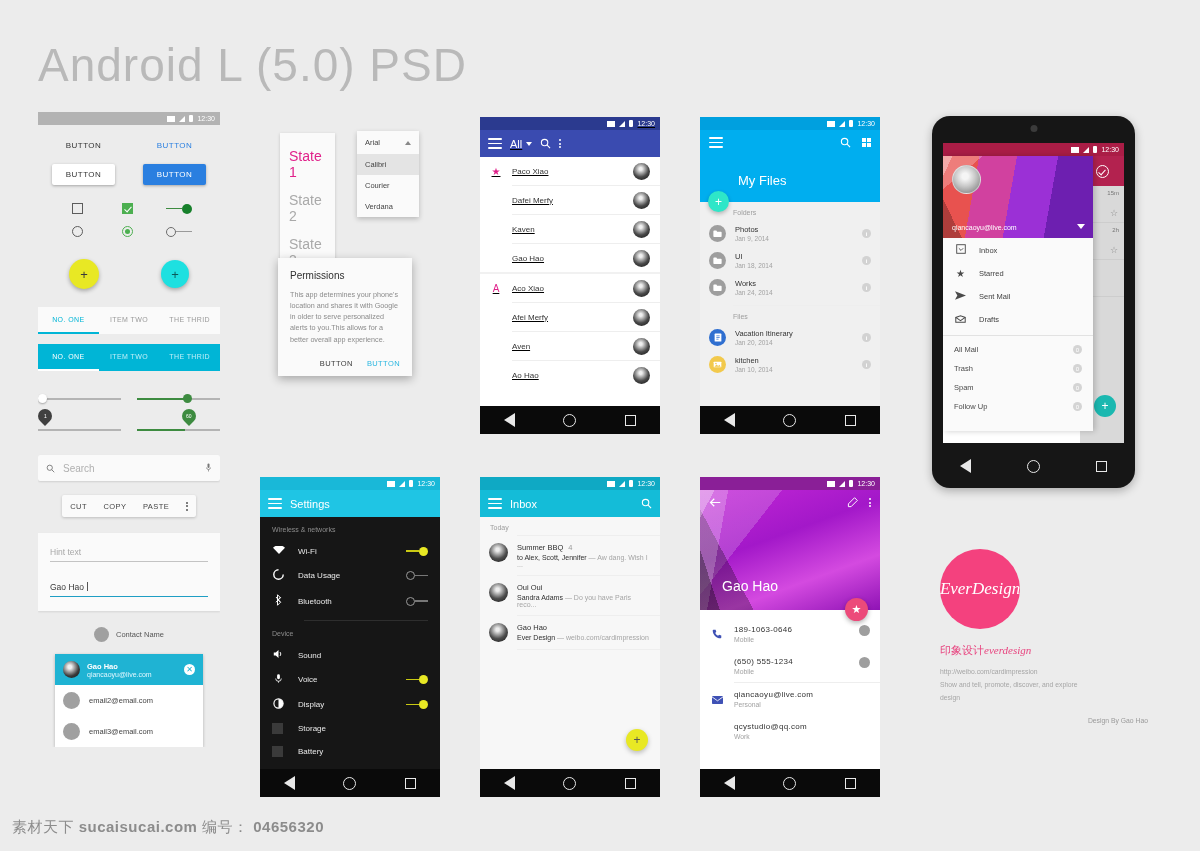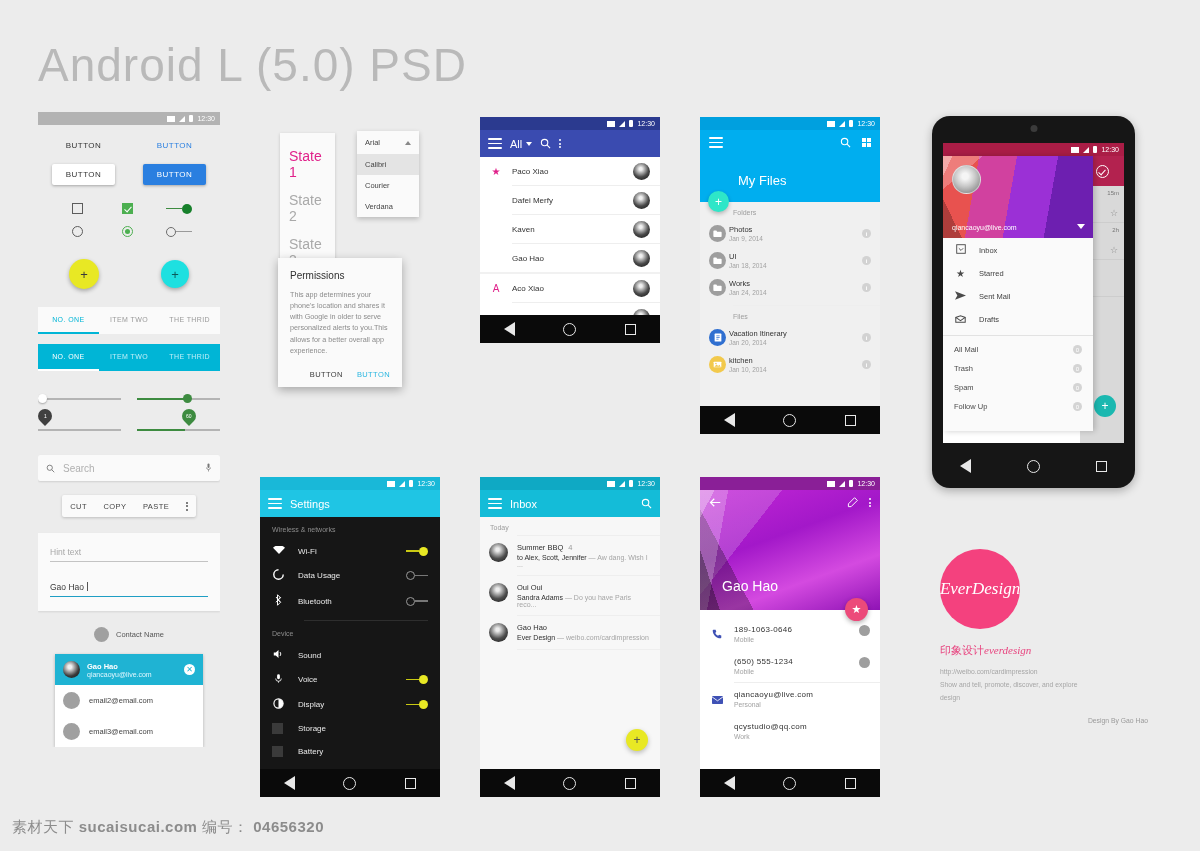--- a/index.html
+++ b/index.html
@@ -104,29 +104,29 @@
   
   #states { left:280px; top:133px; width:55px; background:#fafafa; box-shadow:0 1px 3px rgba(0,0,0,.18); padding:9px 0;}
   #states div { font-size:14px; color:#a9a9a9; padding:6px 9px; }
   #states div.on { color:#e0218a; }
   #dropdown { left:357px; top:131px; width:62px; background:#fafafa; box-shadow:0 2px 5px rgba(0,0,0,.22);}
   .dd-head { display:flex; align-items:center; justify-content:space-between; padding:7px 8px; font-size:7.5px; color:#444;}
   .caret-up { width:0;height:0;border-left:3px solid transparent;border-right:3px solid transparent;border-bottom:4px solid #888; }
   #dropdown .opt { font-size:7.5px; color:#444; padding:6px 8px; }
   #dropdown .opt.hi { background:#e4e4e4; }
   
-  #permissions { left:278px; top:258px; width:124px; background:#fafafa; box-shadow:0 3px 9px rgba(0,0,0,.3); padding:12px 12px 8px;}
+  #permissions { left:278px; top:258px; width:134px; background:#fafafa; box-shadow:0 3px 9px rgba(0,0,0,.3); padding:12px 12px 8px;}
   #permissions h3 { font-size:10px; color:#2f2f2f; font-weight:normal; margin-bottom:8px; }
   #permissions p { font-size:7.2px; line-height:1.55; color:#8b8b8b; }
   .dlg-btns { display:flex; justify-content:flex-end; gap:14px; margin-top:14px; font-size:7.5px; letter-spacing:.4px; }
   .dlg-btns .b1 { color:#3a3a3a; }
   .dlg-btns .b2 { color:#29b6e0; }
 
   
-  #contacts { left:480px; top:117px; width:180px; height:226px; }
+  #contacts { left:480px; top:117px; width:180px; height:317px;text-decoration:underline; }
   #contacts .statusbar { background:#2b3a8f; }
   #contacts .appbar { background:#3a4bb0; height:27px; }
   .dd-all { color:#fff; font-size:11px; display:flex; align-items:center; gap:4px; }
   .caret-dn { width:0;height:0;border-left:3px solid transparent;border-right:3px solid transparent;border-top:4px solid #fff; }
   .c-row { display:flex; align-items:center; gap:10px; padding:6px 10px; height:28px; }
   .c-row .lead { width:12px; text-align:center; color:#e0218a; font-size:10px; }
   .c-row .nm { flex:1; font-size:8px; color:#333; }
   .c-av { width:17px;height:17px;border-radius:50%;
           background:radial-gradient(circle at 45% 35%, #efefef 10%, #4a4a4a 55%, #0d0d0d 100%); }
   .divider-line { height:1px; background:#eee; margin-left:32px; }
@@ -136,21 +136,21 @@
   #files .statusbar { background:#00a0df; }
   #files .fbar { background:#00aeef; height:72px; position:relative; }
   #files .fbar .top { display:flex; align-items:center; padding:7px 9px; justify-content:space-between;}
   #files .big-title { position:absolute; left:38px; bottom:14px; color:#fff; font-size:13px; }
   .grid-icon { display:grid; grid-template-columns:4px 4px; gap:1.5px; }
   .grid-icon i { width:4px;height:4px;background:#fff;display:block; }
   .fab-small { position:absolute; left:8px; bottom:-10px; width:21px;height:21px;border-radius:50%;
                background:#2ee6c8; color:#fff; display:flex;align-items:center;justify-content:center;font-size:12px;
                box-shadow:0 2px 4px rgba(0,0,0,.25); }
   .sect-label { font-size:7px; color:#9d9d9d; padding:7px 0 4px 33px; }
-  .f-row { display:flex; align-items:center; gap:3px; padding:5px 9px; }
+  .f-row { display:flex; align-items:center; gap:9px; padding:5px 9px; }
   .f-ic { width:17px;height:17px;border-radius:50%; display:flex; align-items:center;justify-content:center; flex:none;}
   .f-ic.gray { background:#9e9e9e; }
   .f-ic.blue { background:#2f6fd0; }
   .f-ic.yel { background:#f2c94c; }
   .f-txt .t { font-size:7.5px; color:#333; }
   .f-txt .s { font-size:6.5px; color:#a2a2a2; margin-top:1px; }
   .info-dot { margin-left:auto; width:9px;height:9px;border-radius:50%;background:#d2d2d2;color:#fff;
               font-size:6px; display:flex;align-items:center;justify-content:center;font-weight:bold;}
 
   

